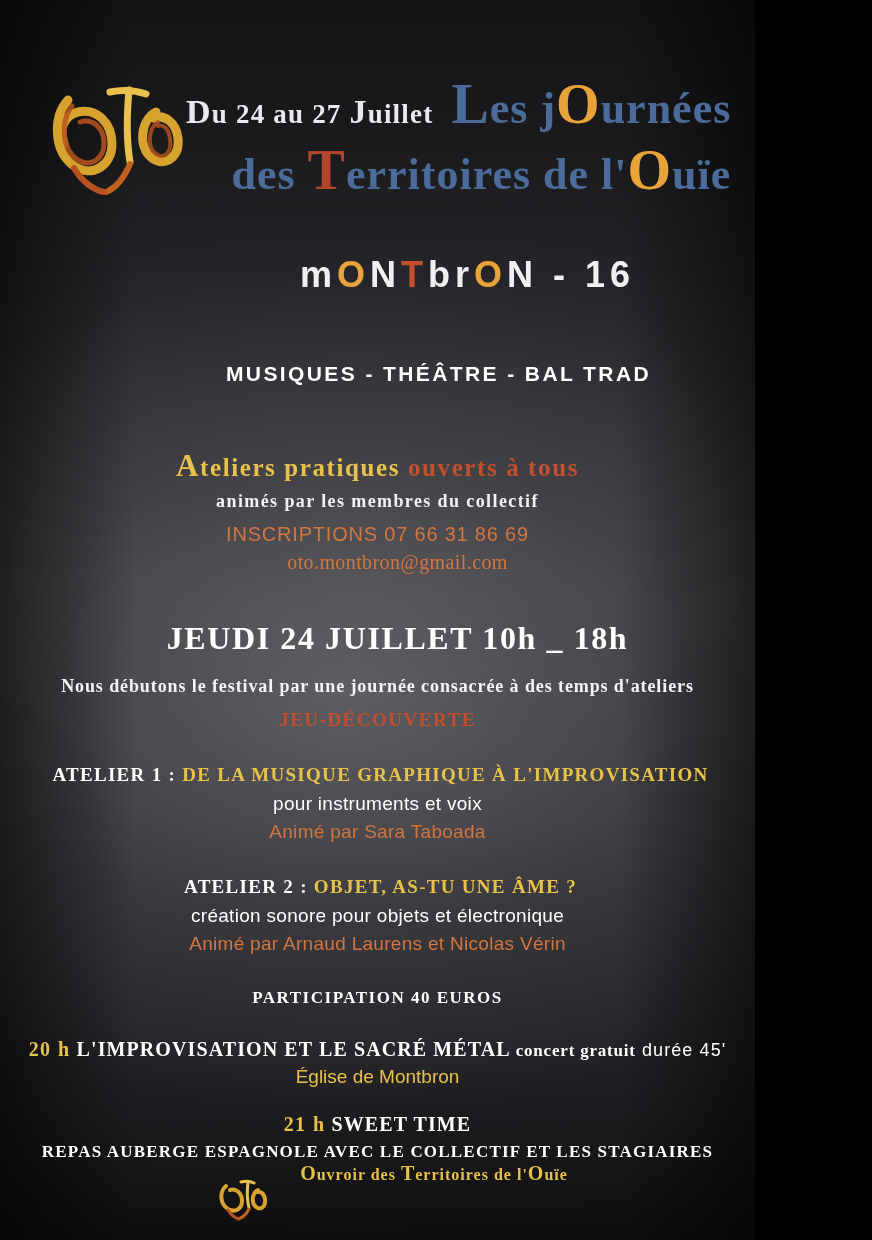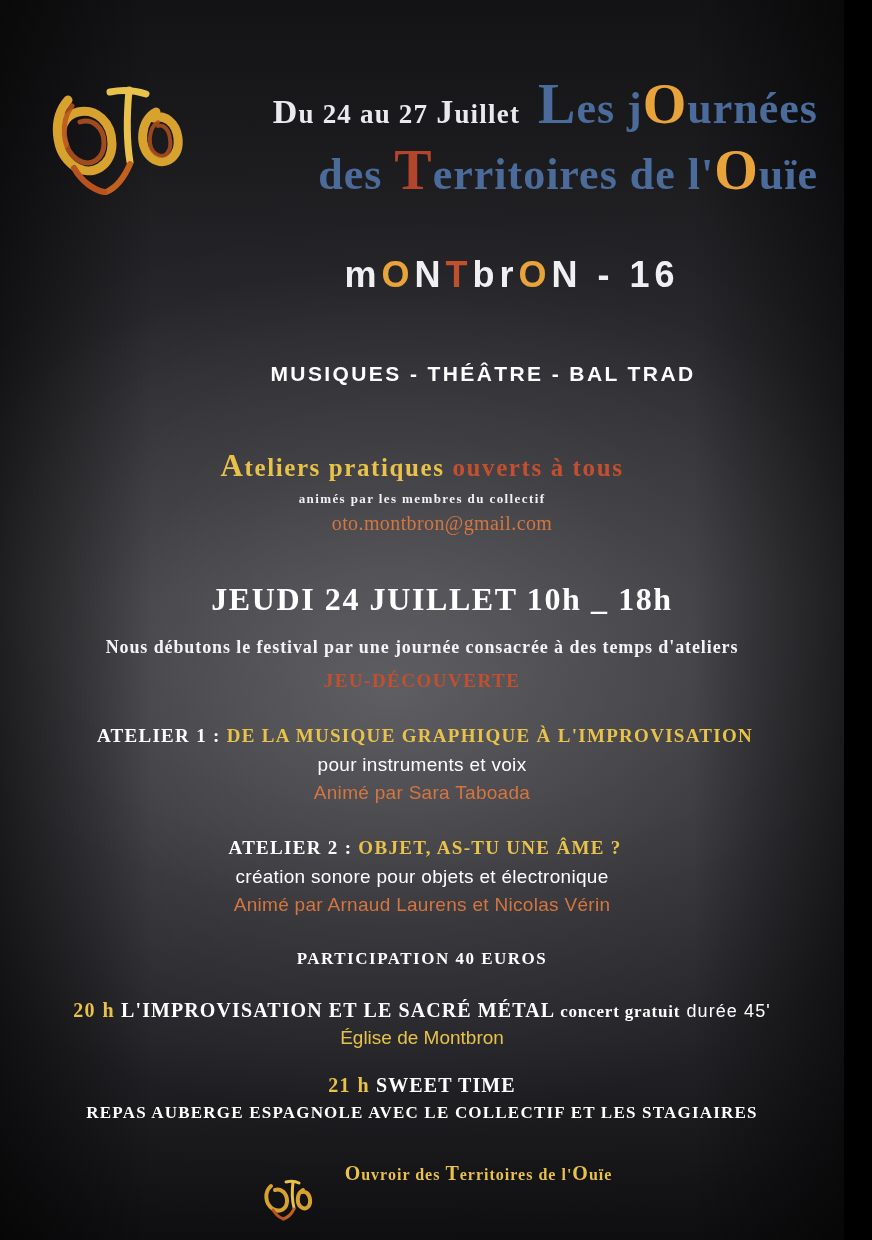--- a/index.html
+++ b/index.html
@@ -5,21 +5,21 @@
   html, body {
     margin: 0;
     padding: 0;
     background: #000;
   }
   body {
     font-family: "Liberation Sans", sans-serif;
   }
   .poster {
     position: relative;
-    width: 844px;
+    width: 755px;
     height: 1240px;
     overflow: hidden;
     background:
       radial-gradient(ellipse 900px 620px at 46% 56%, rgba(120,120,124,0.55) 0%, rgba(85,85,90,0.32) 38%, rgba(40,40,44,0.10) 68%, rgba(0,0,0,0) 88%),
       linear-gradient(180deg, #131315 0%, #1b1b1e 12%, #2a2a2e 30%, #37373b 48%, #313136 66%, #222226 84%, #0e0e10 100%);
     color: #ffffff;
   }
   .poster::after {
     content: "";
     position: absolute;
@@ -131,21 +131,21 @@
     font-weight: bold;
     font-size: 25px;
     letter-spacing: 1.6px;
     color: #e8c24a;
   }
   .workshops-title .cap { font-size: 31px; }
   .workshops-title .accent { color: #c2502f; }
   .workshops-sub {
     font-family: "Liberation Serif", serif;
     font-weight: bold;
-    font-size: 13px;
+    font-size: 18px;
     letter-spacing: 1.4px;
     color: #f2f2f4;
     margin-top: 7px;
   }
   .contact-line {
     font-family: "Liberation Sans", sans-serif;
     font-size: 20px;
     letter-spacing: 0.8px;
     color: #d4763f;
     margin-top: 11px;
@@ -335,20 +335,21 @@
     m<span class="o-hl">O</span>N<span class="t-hl">T</span>br<span class="o-hl">O</span>N - 16
   </div>
 
   <div class="genres">MUSIQUES - THÉÂTRE - BAL TRAD</div>
 
   <div class="workshops">
     <div class="workshops-title">
       <span class="cap">A</span>teliers pratiques <span class="accent">ouverts à tous</span>
     </div>
     <div class="workshops-sub">animés par les membres du collectif</div>
+    <div class="contact-line">INSCRIPTIONS 07 66 31 86 69</div>
     <div class="contact-mail">oto.montbron@gmail.com</div>
   </div>
 
   <div class="program">
     <div class="day-title">JEUDI 24 JUILLET 10h _ 18h</div>
     <div class="intro">Nous débutons le festival par une journée consacrée à des temps d'ateliers</div>
     <div class="jeu-decouverte">JEU-DÉCOUVERTE</div>
 
     <div class="atelier-block">
       <div class="atelier-head">

